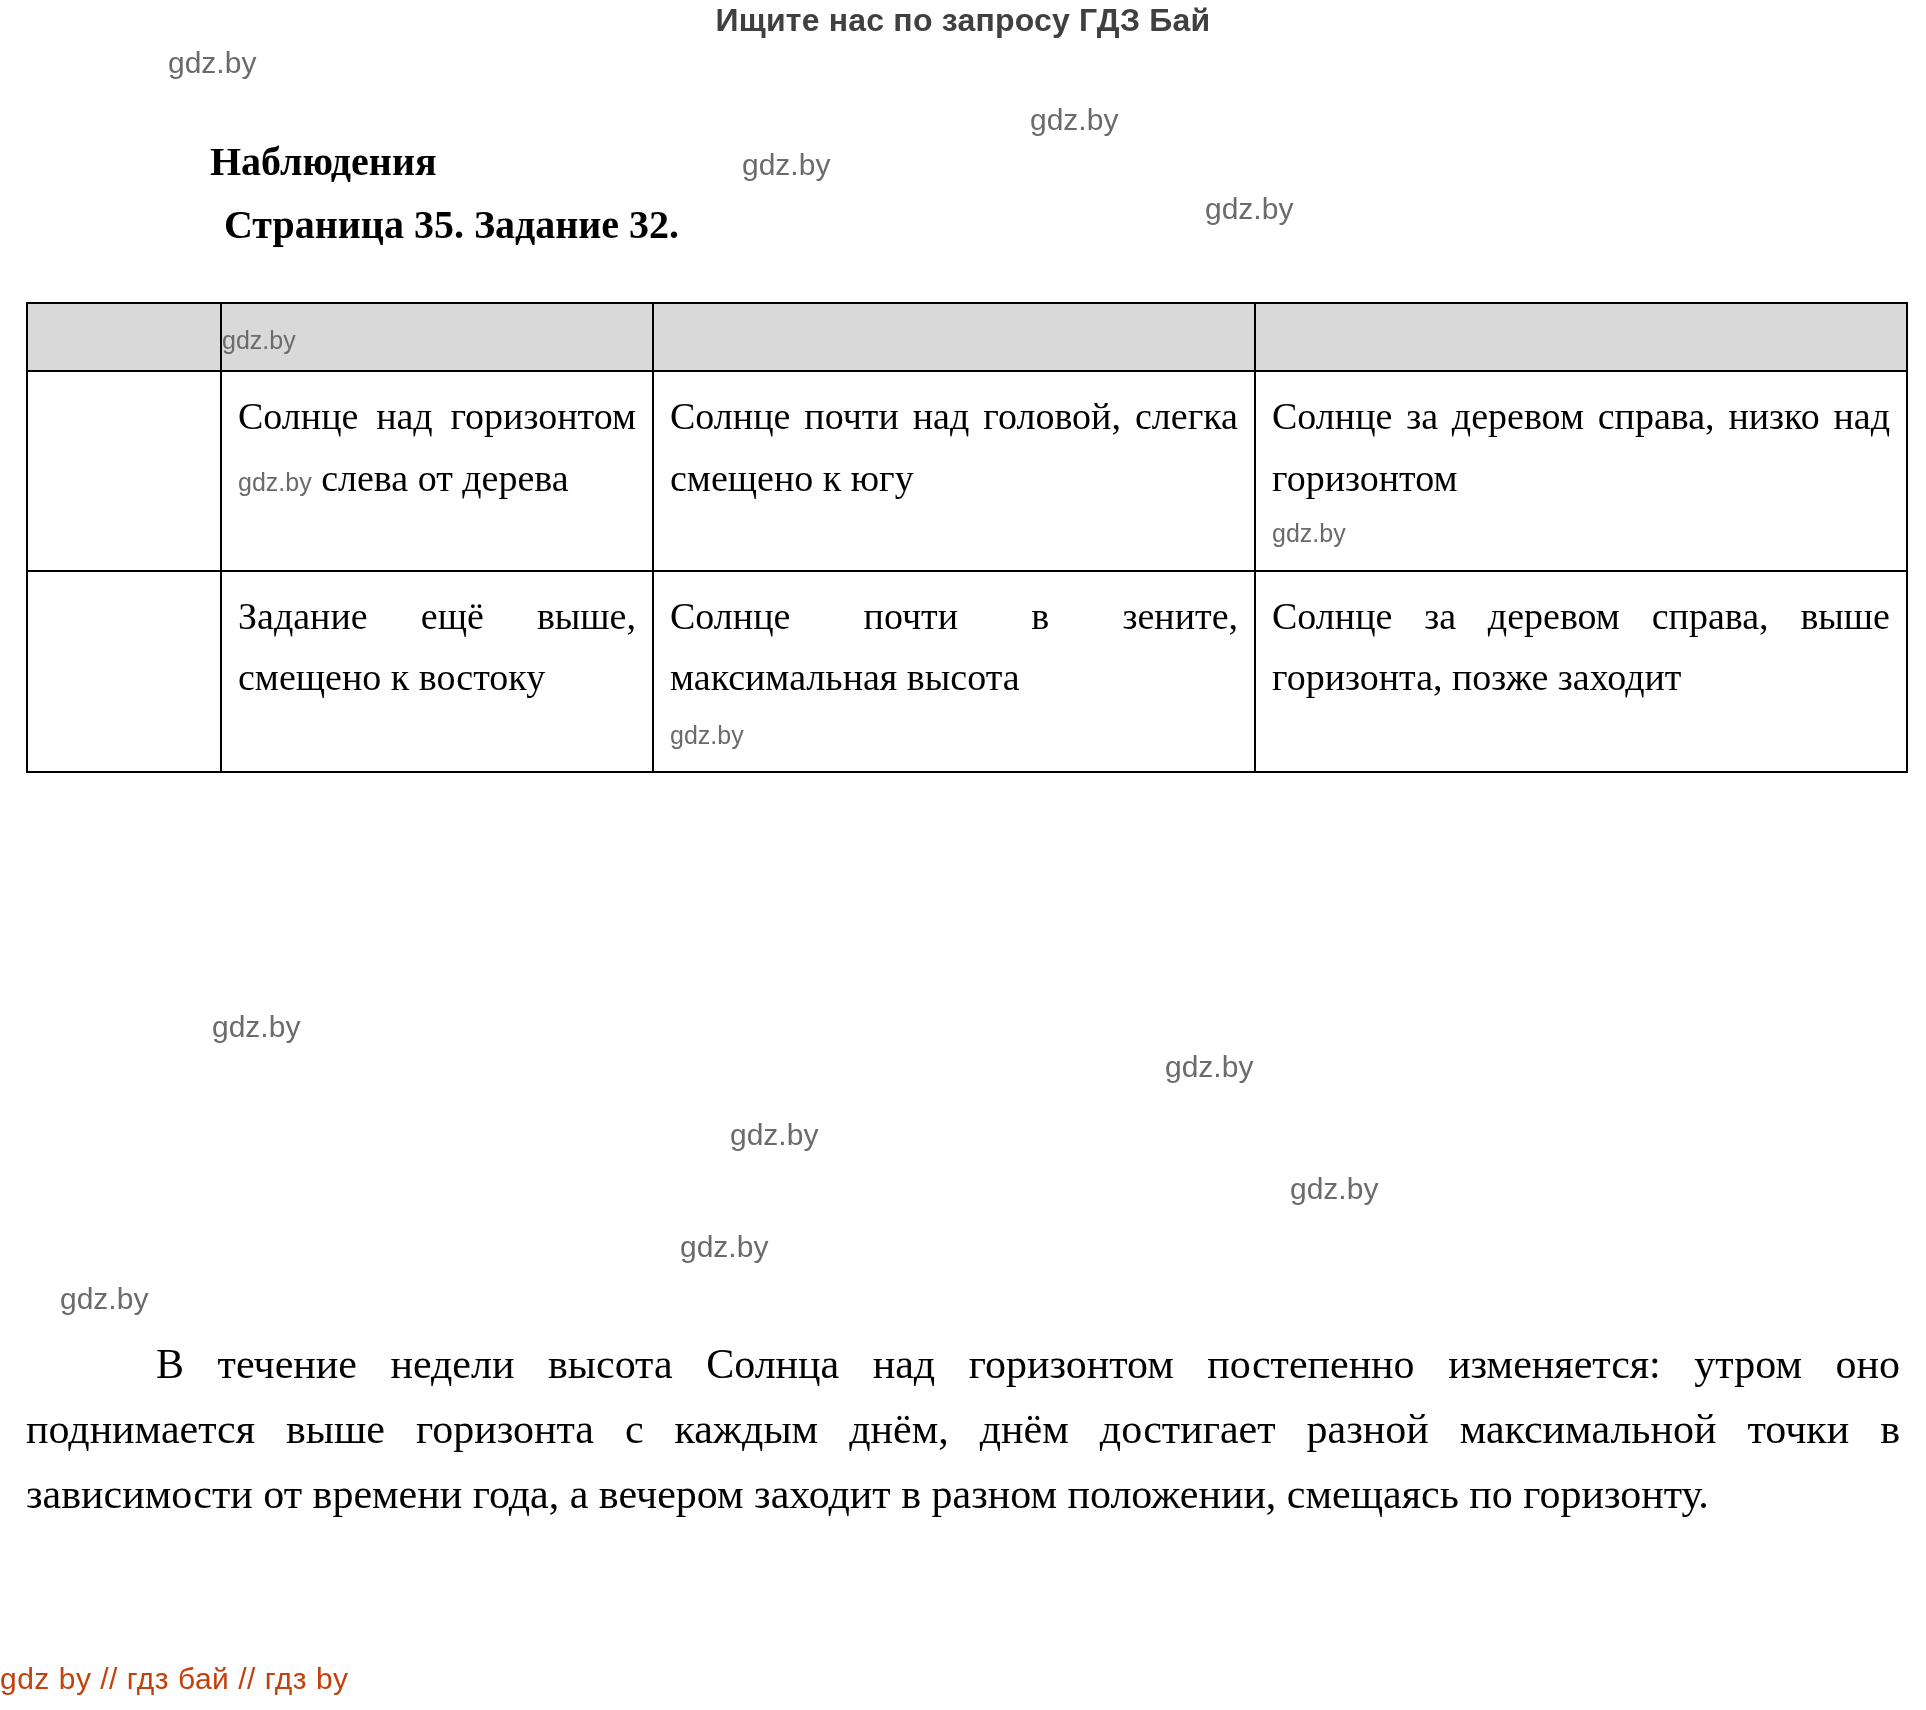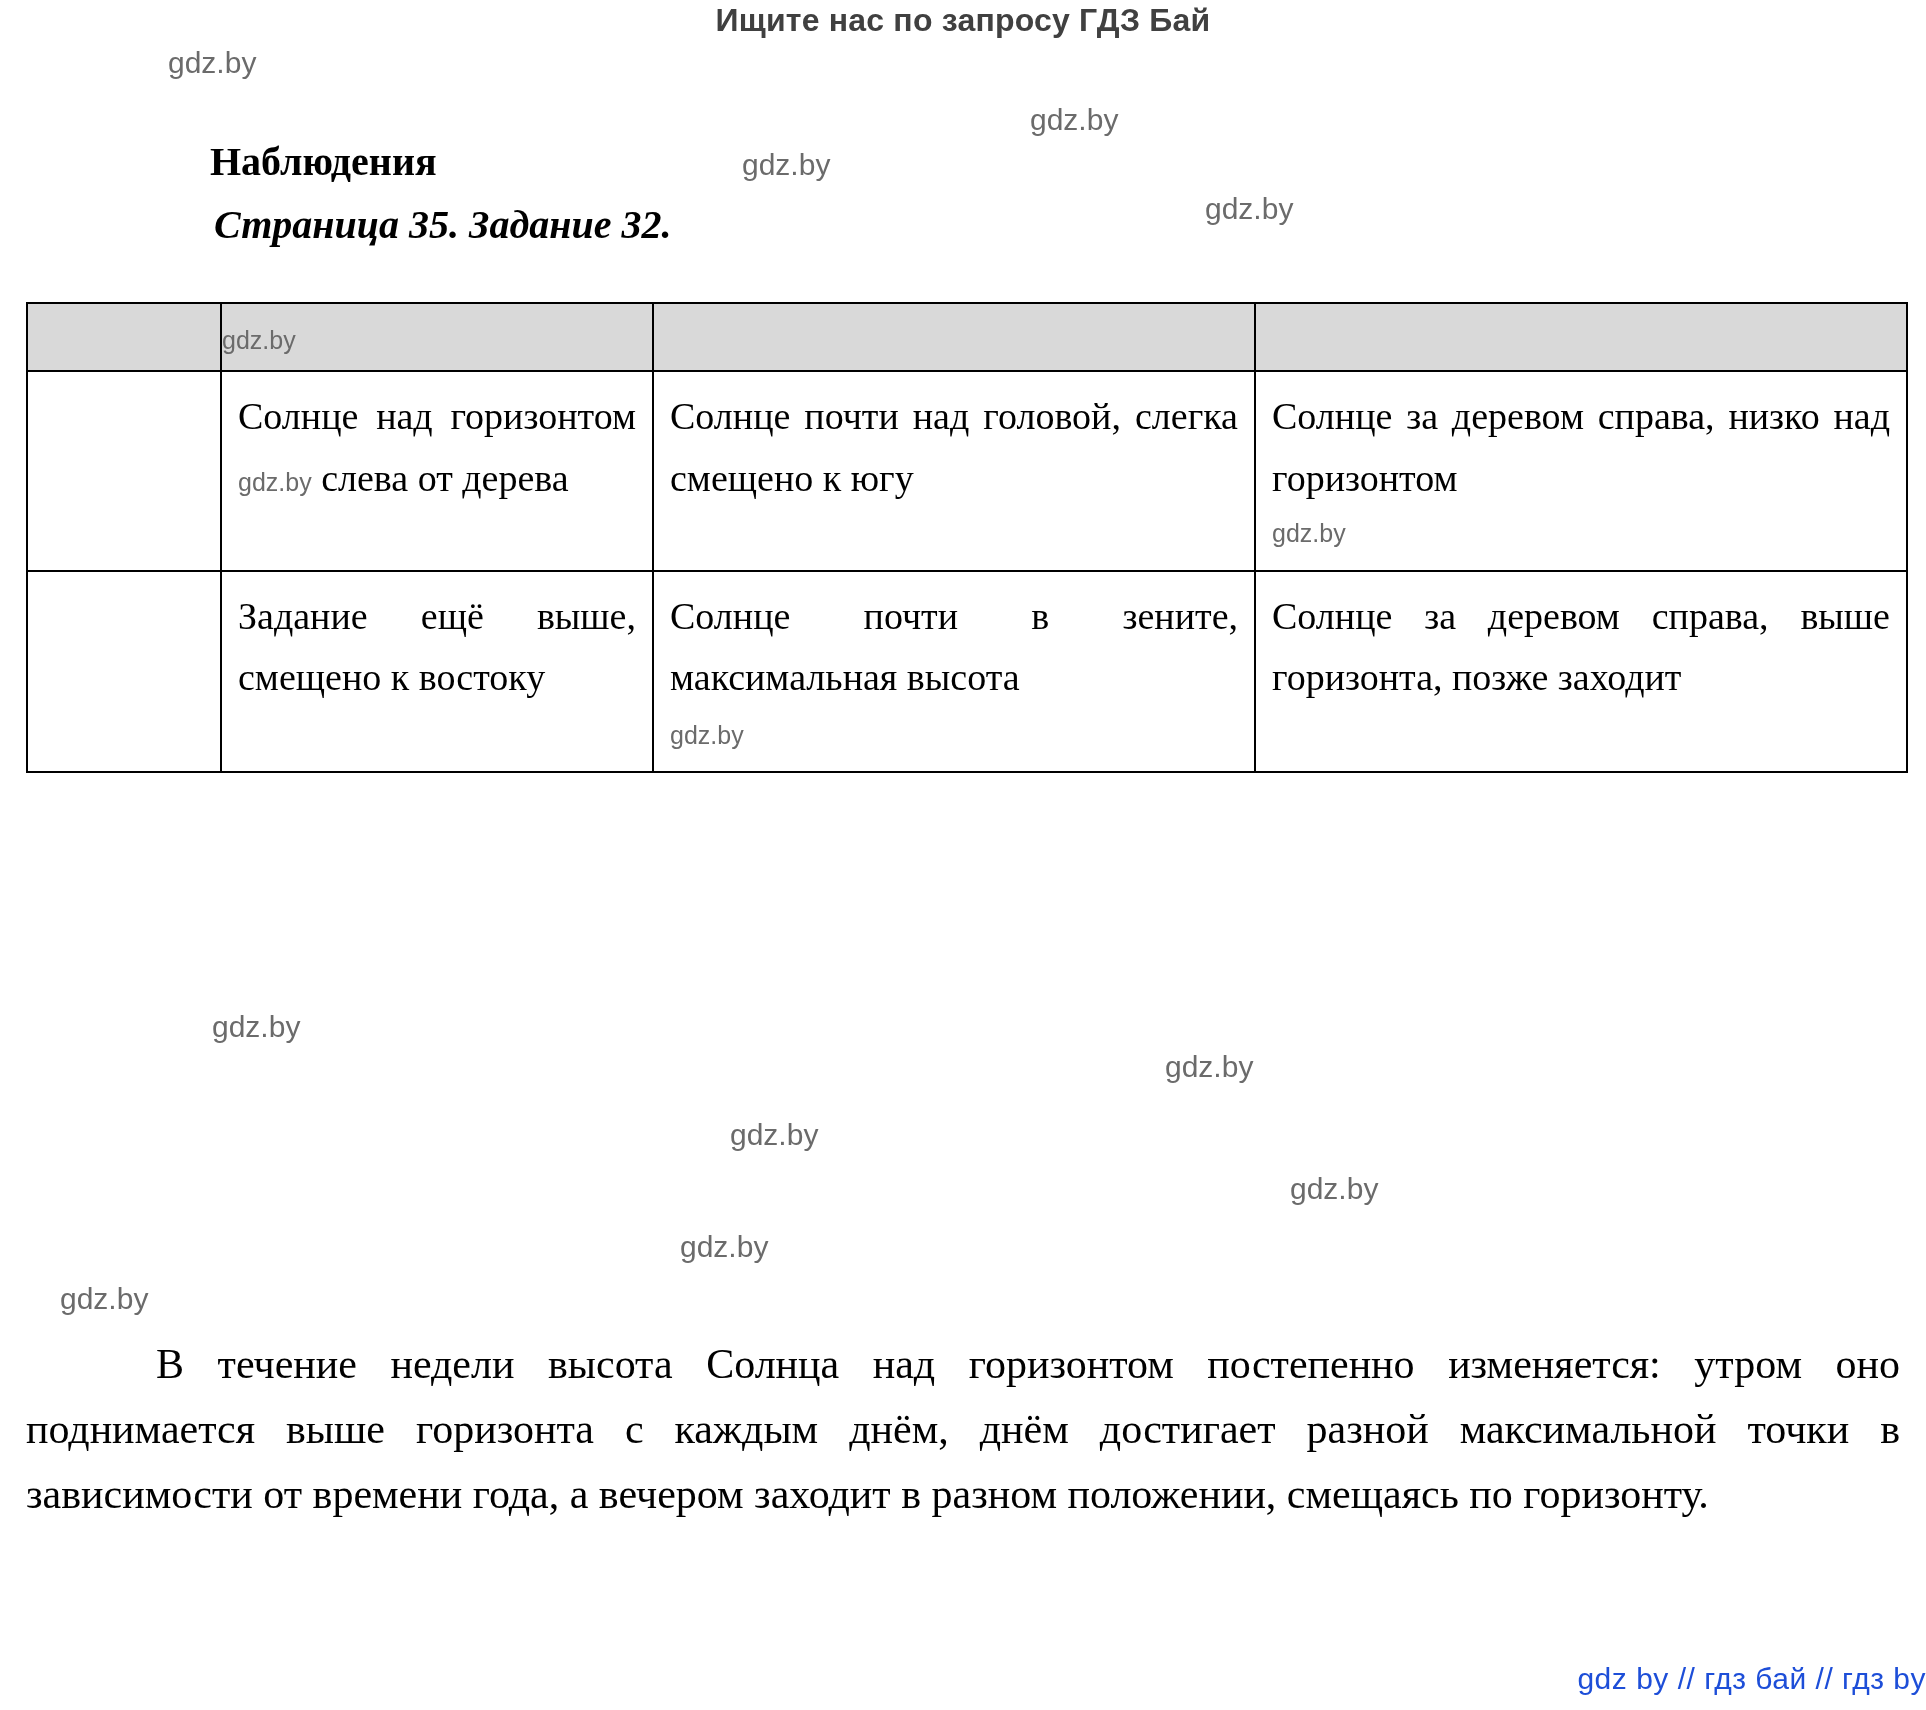--- a/index.html
+++ b/index.html
@@ -50,23 +50,22 @@
     font-size: 40px;
     font-weight: bold;
     line-height: 1.12;
     margin: 0 0 18px 0;
     font-family: "Liberation Serif", "DejaVu Serif", serif;
   }
   .h-sub {
     font-size: 40px;
     font-weight: bold;
     line-height: 1.12;
-    margin: 4px;
+    margin: 14px;
     font-family: "Liberation Serif", "DejaVu Serif", serif;
-    font-style: italic;
   }
 
   
   .obs-table {
     position: absolute;
     left: 26px;
     top: 302px;
     width: 1874px;
     border-collapse: collapse;
     table-layout: fixed;
@@ -138,24 +137,24 @@
     text-indent: 130px;
     text-align-last: left;
   }
 
   
   .footer {
     position: absolute;
     left: 0;
     bottom: 14px;
     width: 100%;
-    text-align: right;
+    text-align: left;
     font-family: "Liberation Sans", sans-serif;
     font-size: 30px;
-    color: #1d4ed8;
+    color: #c2410c;
     letter-spacing: 0.5px;
   }
 </style>
 </head>
 <body>
 
 <div class="promo-banner">Ищите нас по запросу ГДЗ Бай</div>
 
 <div class="page-head">
   <h1 class="h-title">Наблюдения</h1>

